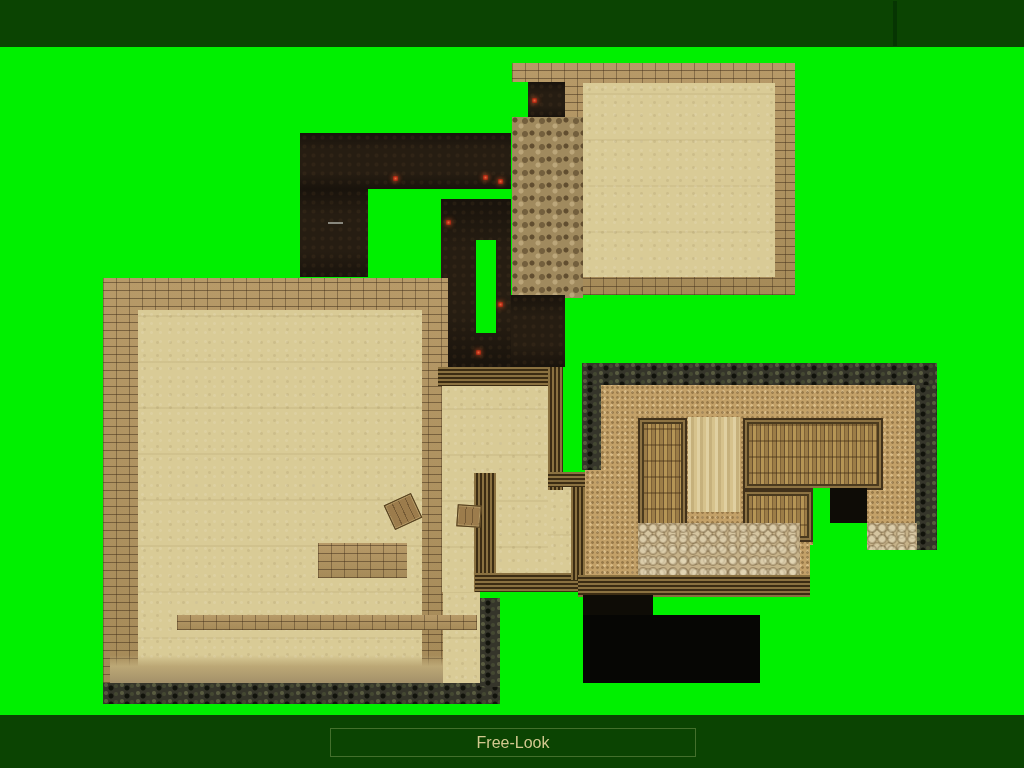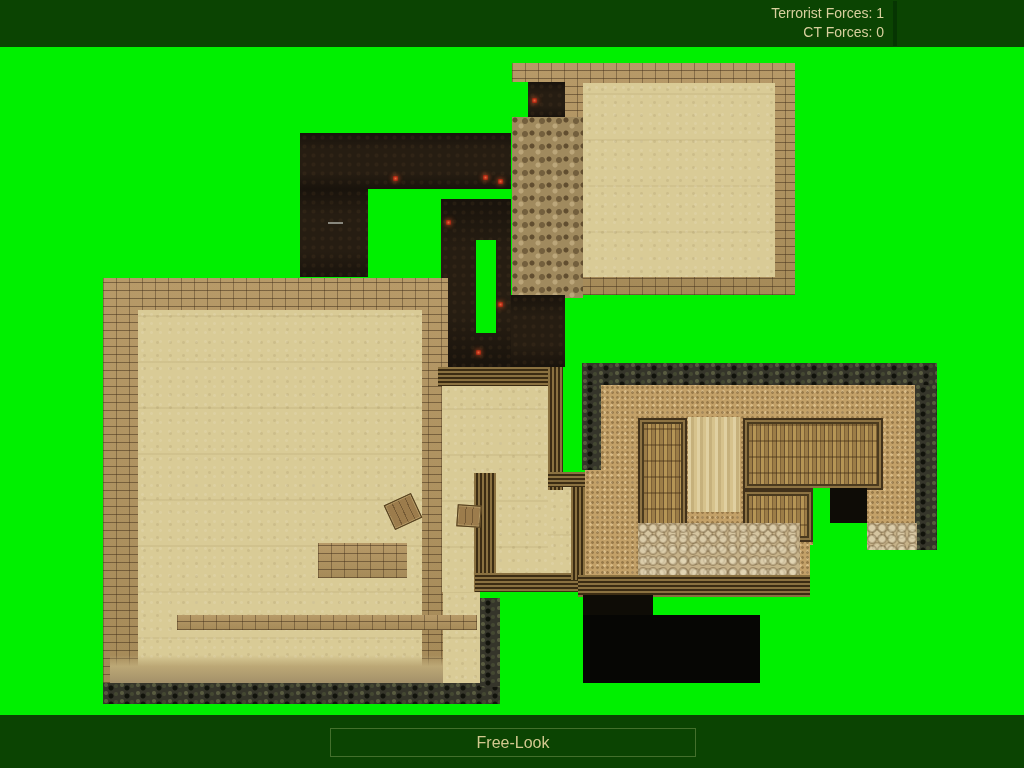--- a/index.html
+++ b/index.html
@@ -145,30 +145,20 @@
         <div class="torch" style="left: 483px; top: 128px;"></div>
         <div class="torch" style="left: 498px; top: 132px;"></div>
         <div class="torch" style="left: 446px; top: 173px;"></div>
         <div class="torch" style="left: 498px; top: 255px;"></div>
         <div class="torch" style="left: 476px; top: 303px;"></div>
         <div class="torch" style="left: 532px; top: 51px;"></div>
       </div>
   </div>
 
   <div id="hud-top" class="hud-bar">
-    <div id="forces-panel" class="hud-text">
-      <div>
-        <span>Terrorist Forces:</span>
-        <span>1</span>
-      </div>
-      <div>
-        <span>CT Forces:</span>
-        <span>0</span>
-      </div>
-    </div>
     <div id="hud-divider"></div>
   </div>
 
   <div id="hud-bottom" class="hud-bar">
     <div id="freelook-panel">
       <span>Free-Look</span>
     </div>
   </div>
 
 </div>

